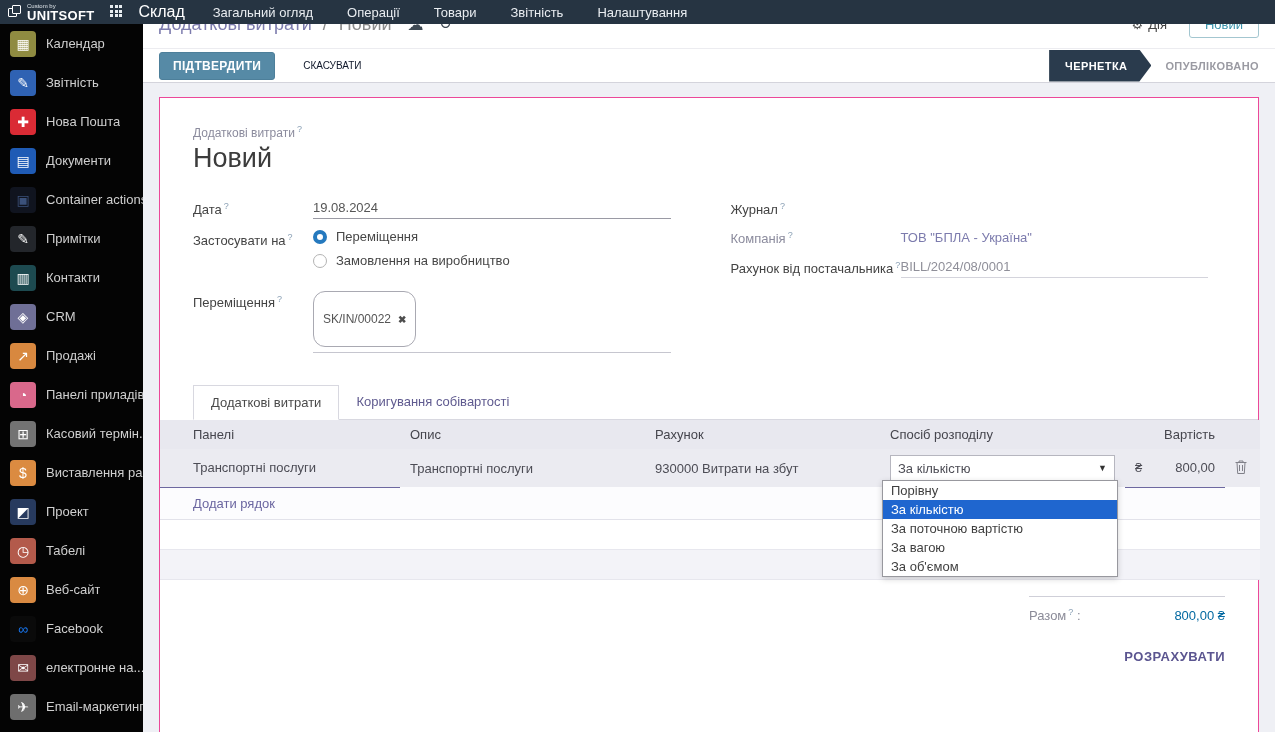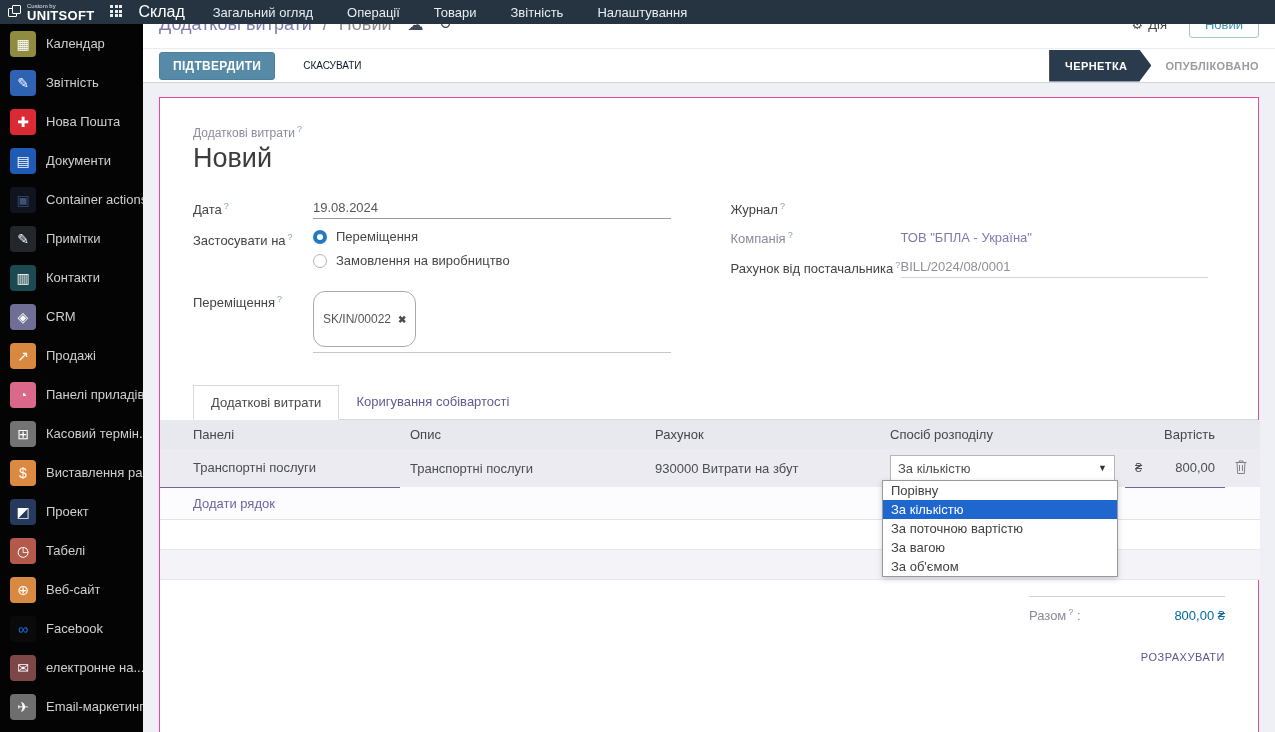--- a/index.html
+++ b/index.html
@@ -105,21 +105,21 @@
   
   .dropdown { position:absolute; left:722px; top:60px; width:236px; background:#fff; border:1px solid #98989e; box-shadow:0 2px 6px rgba(0,0,0,.18); z-index:10; }
   .dd-option { font-size:13px; color:#3f3f3f; padding:1px 8px; line-height:17px; cursor:pointer; white-space:nowrap; }
   .dd-option.selected { background:#1f66cf; color:#fff; }
 
   
   .totals { margin:16px 33px 0 auto; width:196px; border-top:1px solid #cfcfd8; padding-top:10px; display:flex; justify-content:space-between; align-items:baseline; }
   .totals-label { font-size:13px; color:#8b8b98; }
   .totals-value { font-size:13px; color:#0369a1; }
   .compute-row { text-align:right; margin:24px 33px 0 0; }
-  .btn-compute { background:none; border:none; color:#5b5590; font-weight:normal; font-size:11px; letter-spacing:.5px; cursor:pointer; font-family:inherit; }
+  .btn-compute { background:none; border:none; color:#5b5590; font-weight:bold; font-size:13px; letter-spacing:.5px; cursor:pointer; font-family:inherit; }
 </style>
 </head>
 <body>
 
 <div class="topbar">
   <div class="brand">
     <span class="brand-icon">
         <i></i>
         <i></i>
       </span>

